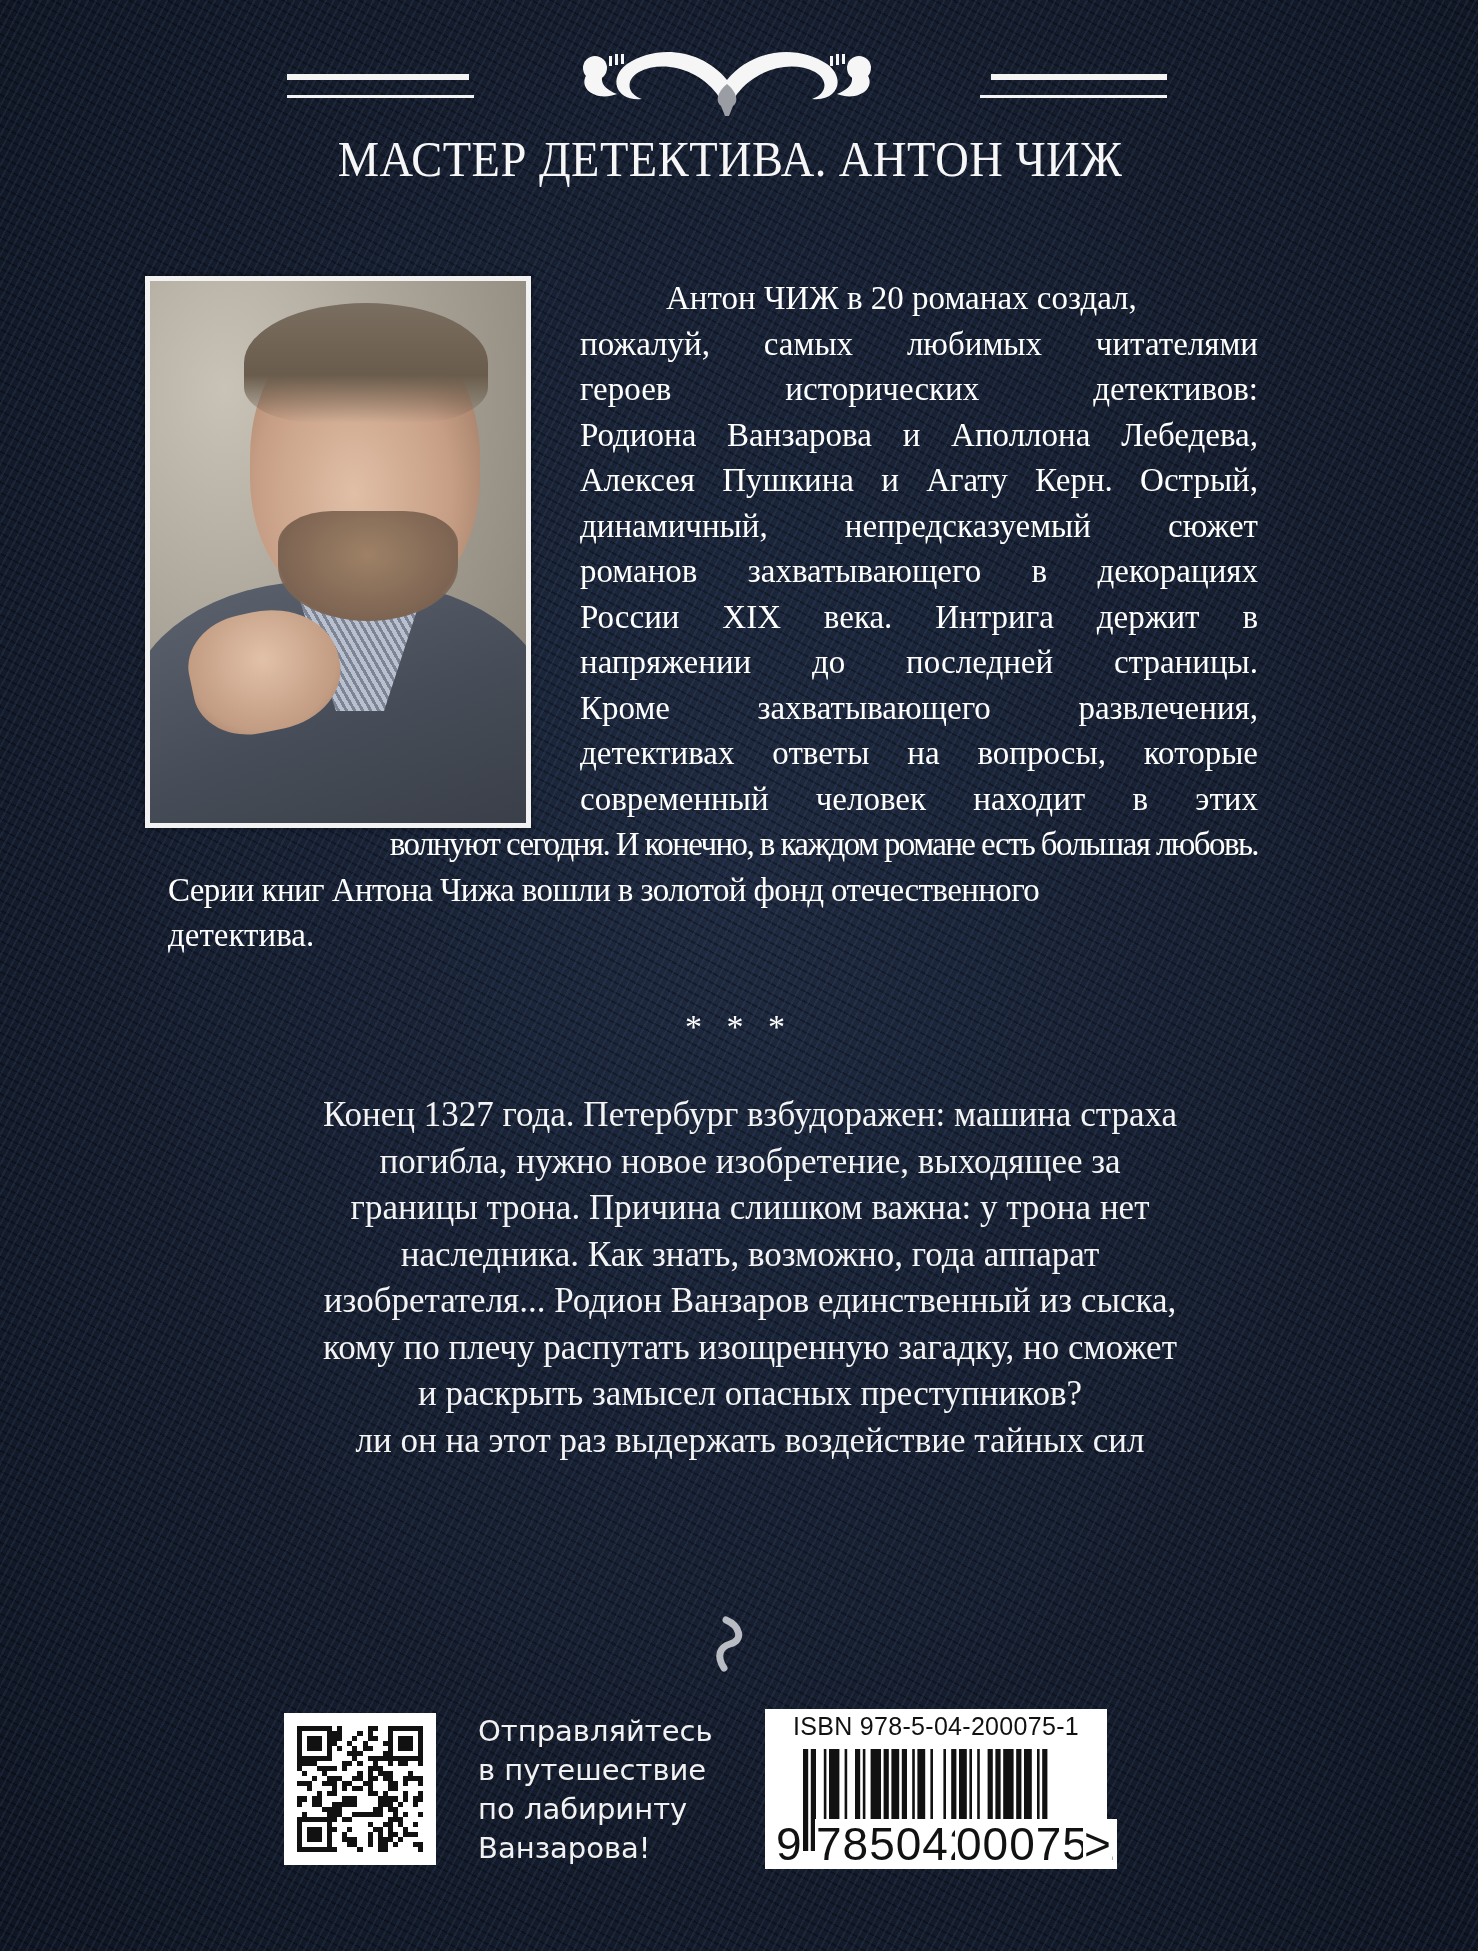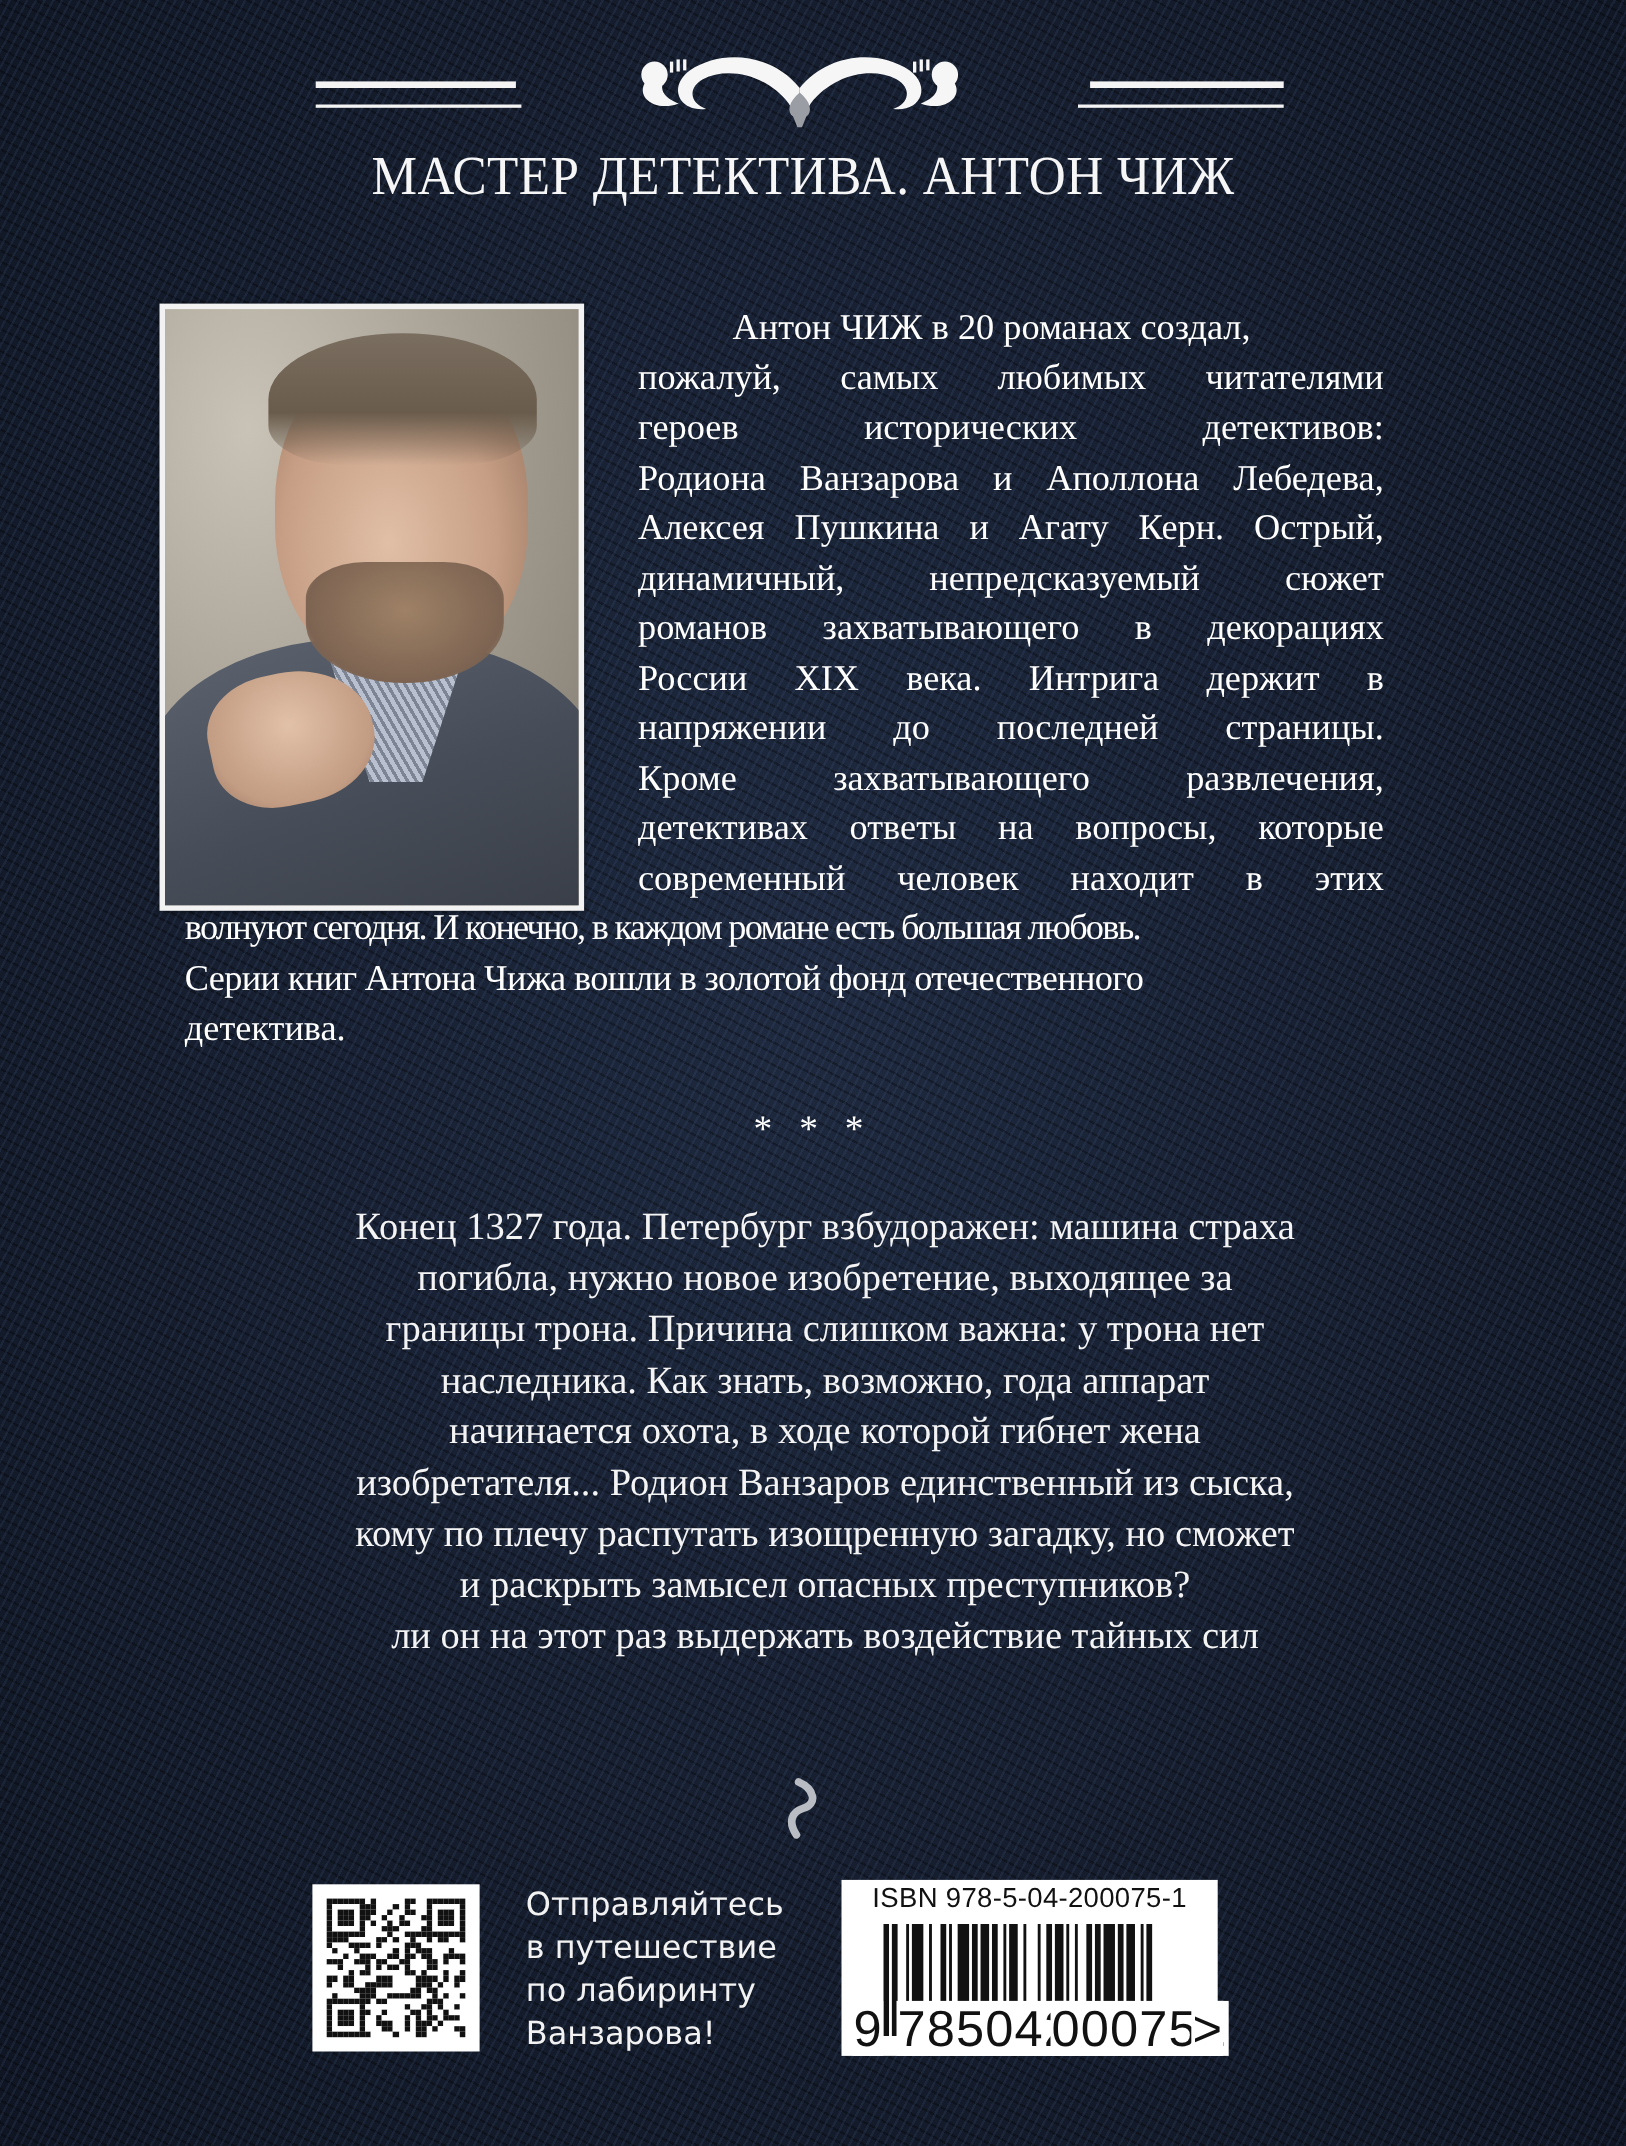--- a/index.html
+++ b/index.html
@@ -145,33 +145,32 @@
   <span class="line indent just">героев исторических детективов:</span>
   <span class="line indent just">Родиона Ванзарова и Аполлона Лебедева,</span>
   <span class="line indent just">Алексея Пушкина и Агату Керн. Острый,</span>
   <span class="line indent just">динамичный, непредсказуемый сюжет</span>
   <span class="line indent just">романов захватывающего в декорациях</span>
   <span class="line indent just">России XIX века. Интрига держит в</span>
   <span class="line indent just">напряжении до последней страницы.</span>
   <span class="line indent just">Кроме захватывающего развлечения,</span>
   <span class="line indent just">детективах ответы на вопросы, которые</span>
   <span class="line indent just">современный человек находит в этих</span>
-  <span class="line" style="letter-spacing:-1.6px;">волнуют сегодня. И конечно, в каждом романе есть большая любовь.</span>
+  <span class="line" style="letter-spacing:-1.6px;text-align:right;">волнуют сегодня. И конечно, в каждом романе есть большая любовь.</span>
   <span class="line" style="letter-spacing:-0.6px;">Серии книг Антона Чижа вошли в золотой фонд отечественного</span>
   <span class="line">детектива.</span>
 </div>
 
 <div class="stars">* * *</div>
 
 <div class="annotation">
   <span class="line">Конец 1327 года. Петербург взбудоражен: машина страха</span>
   <span class="line">погибла, нужно новое изобретение, выходящее за</span>
   <span class="line">границы трона. Причина слишком важна: у трона нет</span>
   <span class="line">наследника. Как знать, возможно, года аппарат</span>
-  <span class="line">начинается охота, в ходе которой гибнет жена</span>
   <span class="line">изобретателя... Родион Ванзаров единственный из сыска,</span>
   <span class="line">кому по плечу распутать изощренную загадку, но сможет</span>
   <span class="line">и раскрыть замысел опасных преступников?</span>
   <span class="line">ли он на этот раз выдержать воздействие тайных сил</span>
 </div>
 
 <svg class="publisher-logo" viewBox="0 0 40 60">
   <path d="M16 6 C30 12, 34 26, 20 30 C10 33, 6 42, 14 54" fill="none" stroke="#b9bcc2" stroke-width="7" stroke-linecap="round"></path>
 </svg>
 

